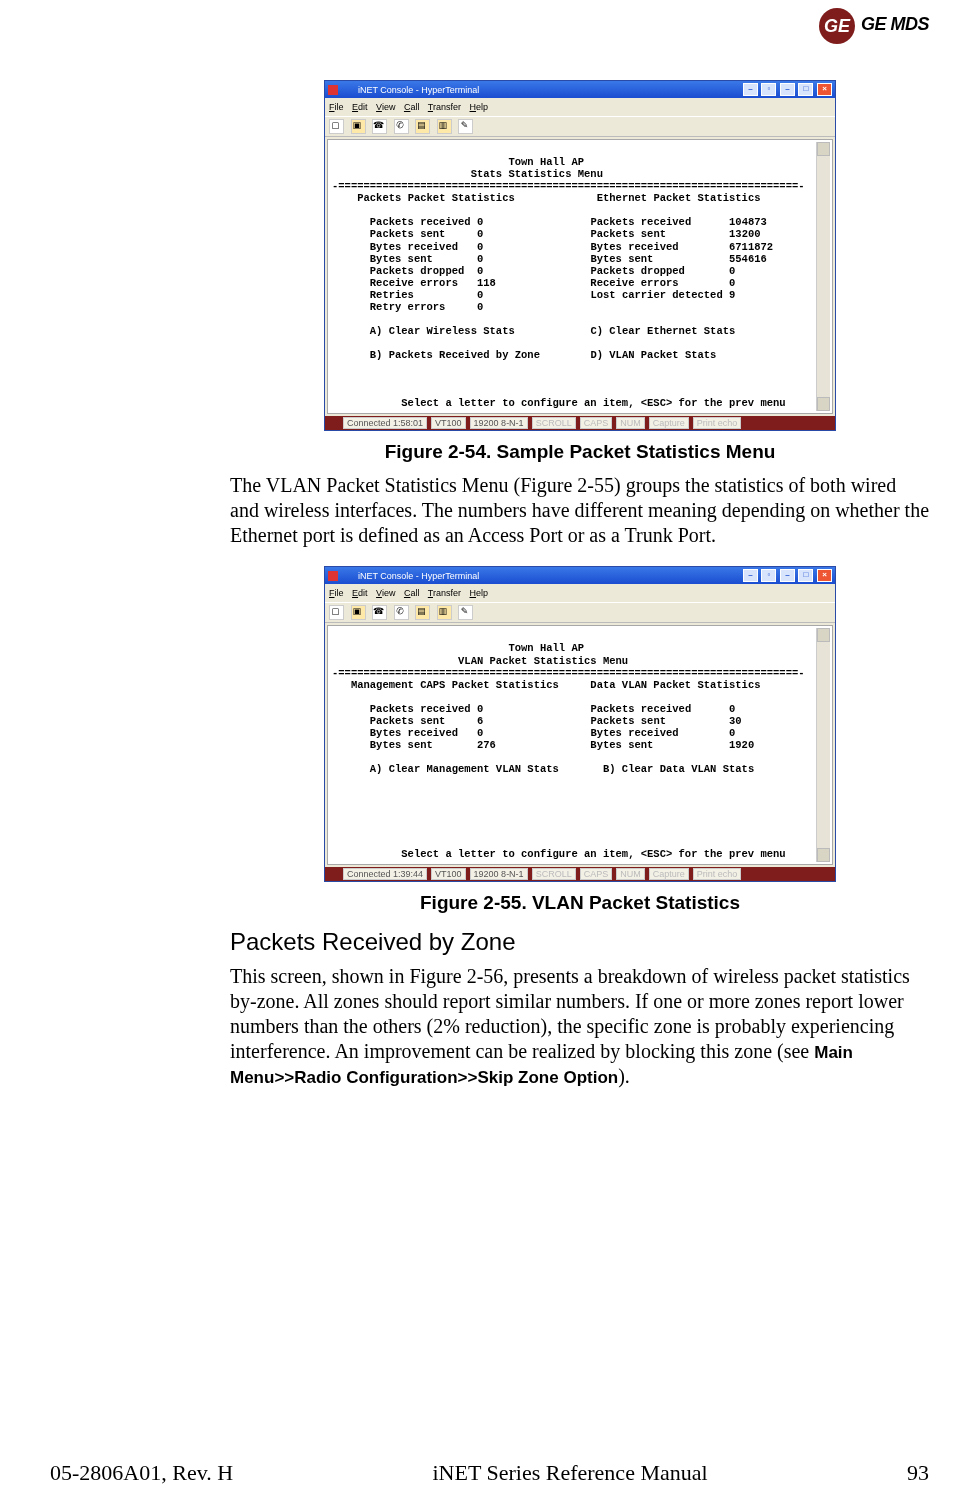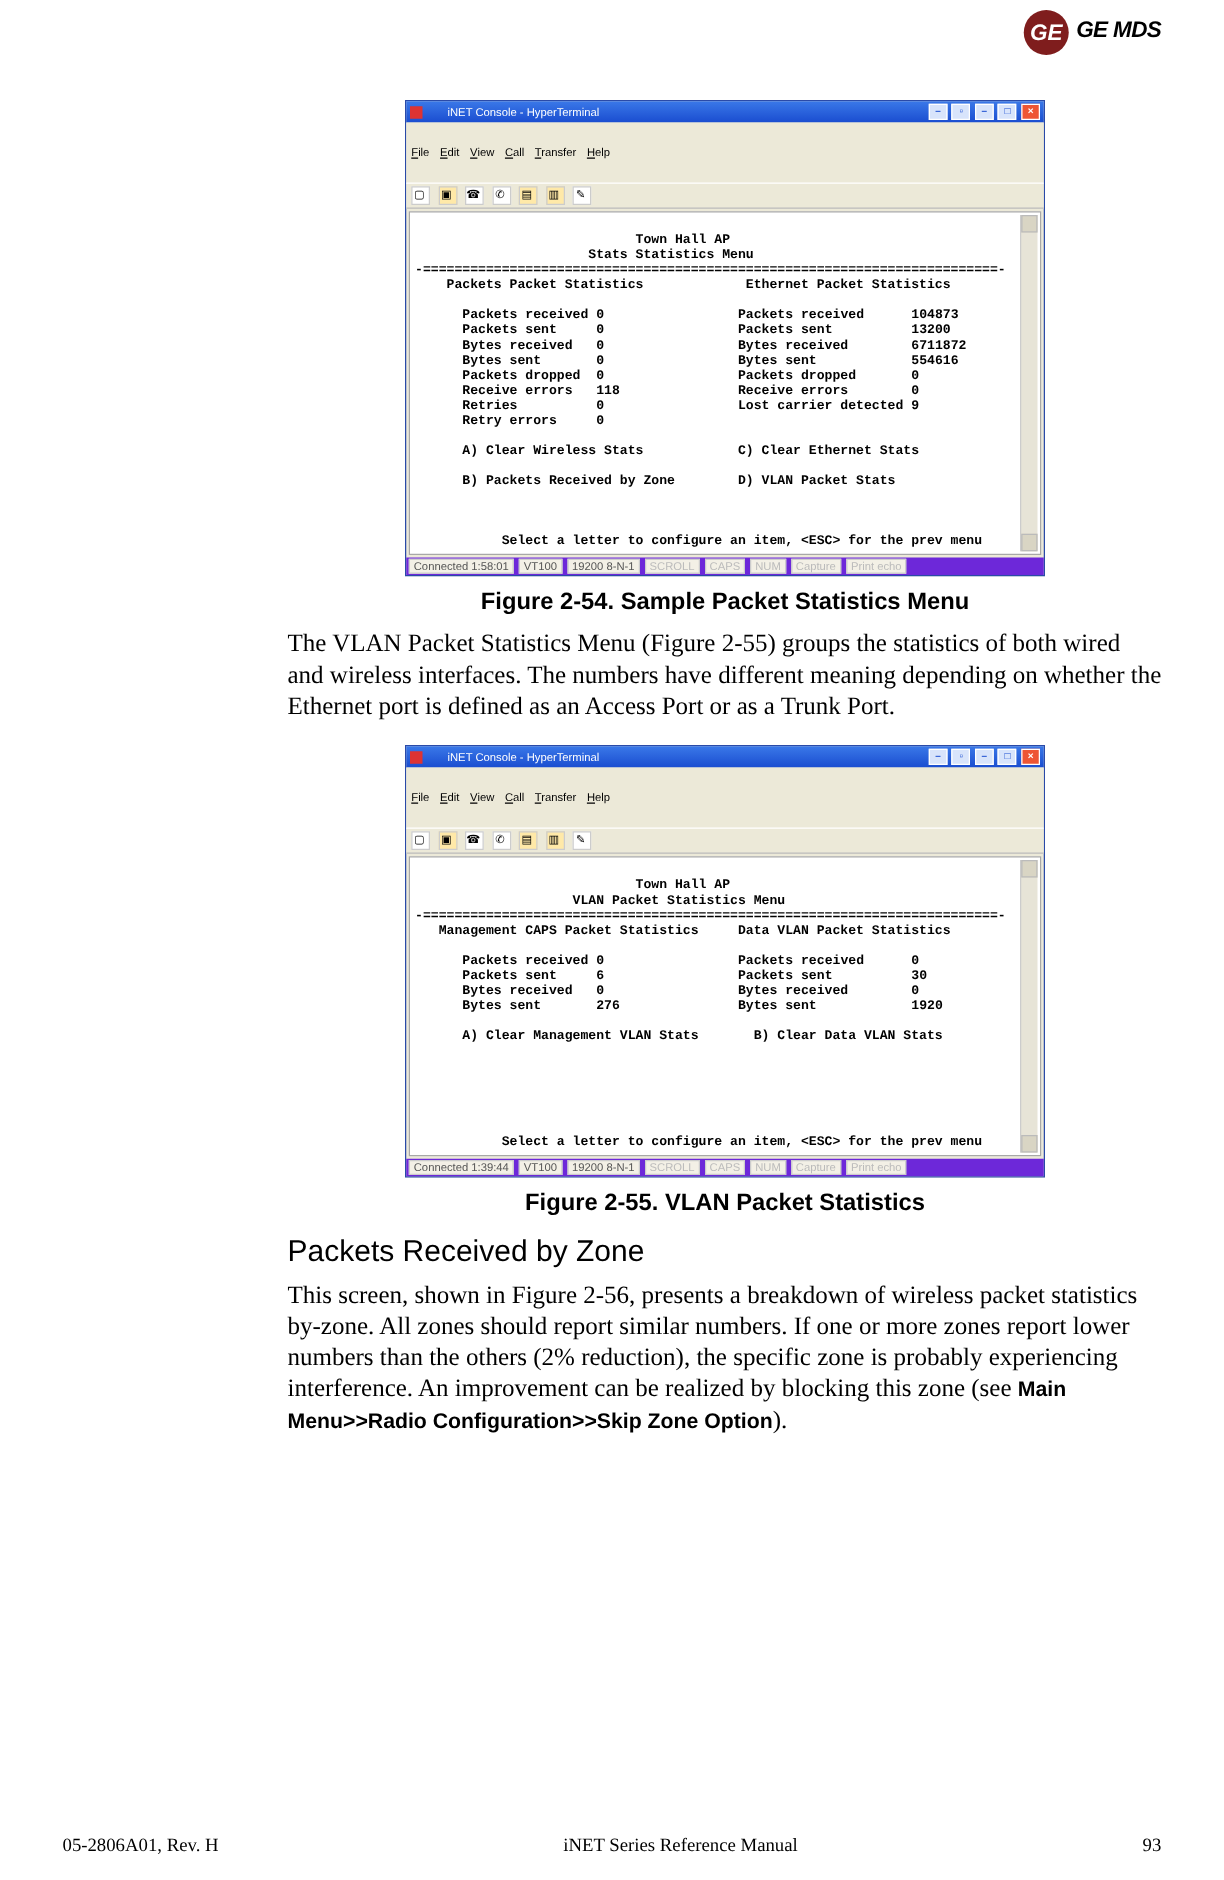--- a/index.html
+++ b/index.html
@@ -67,21 +67,21 @@
     font-weight: bold;
     font-size: 17px;
   }
   .footer {
     position: absolute;
     bottom: 18px;
     left: 50px;
     right: 50px;
     display: flex;
     justify-content: space-between;
-    font-size: 15px;
+    font-size: 22px;
   }
 
   
   .hwin {
     width: 510px;
     margin: 0 auto 4px auto;
     border: 1px solid #2a4aa8;
     font-family: "Arial", sans-serif;
     font-size: 9px;
     background: #ece9d8;
@@ -102,21 +102,21 @@
   .hwin .titlebar .wbtns span {
     display:inline-block;width:13px;height:11px;
     background:#d8e4fb;border:1px solid #fff;
     margin-left:1px;text-align:center;line-height:9px;
     color:#1a4dd0;font-size:8px;font-weight:bold;
   }
   .hwin .titlebar .wbtns .close {
     background:#ee5533;color:#fff;border-color:#fff;
   }
   .hwin .menubar {
-    padding: 19px 4px;
+    padding: 4px 4px;
     color:#000;
     background:#ece9d8;
   }
   .hwin .menubar span { margin-right:6px; }
   .hwin .menubar span u {text-decoration: underline;}
   .hwin .toolbar {
     padding: 2px 4px;
     border-top:1px solid #fff;
     border-bottom:1px solid #bbb;
     background:#ece9d8;
@@ -149,22 +149,22 @@
   .hwin .vscroll {
     width:13px;background:#e7e4d7;border-left:1px solid #ccc;
     position:relative;
   }
   .hwin .vscroll:before, .hwin .vscroll:after {
     content:"";position:absolute;left:0;right:0;height:12px;background:#d9d5c4;border:1px solid #bbb;
   }
   .hwin .vscroll:before { top:0; }
   .hwin .vscroll:after { bottom:0; }
   .hwin .status {
-    background:#6d28d9;
-    padding:1px 2px;color:#555;
+    background:#7f1d1d;
+    padding:1px 18px;color:#555;
     display:flex;gap:4px;
   }
   .hwin .status span {
     border:1px solid #ccc;padding:0 3px;background:#f3f0e6;
   }
   .hwin .status .faint { color:#bbb; }
 
 </style>
 </head>
 <body>

